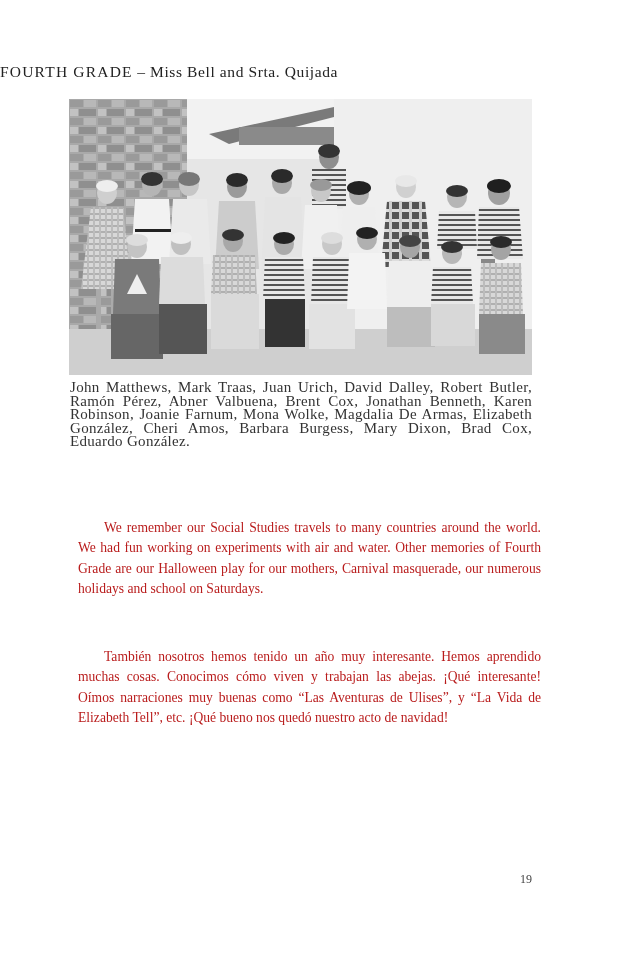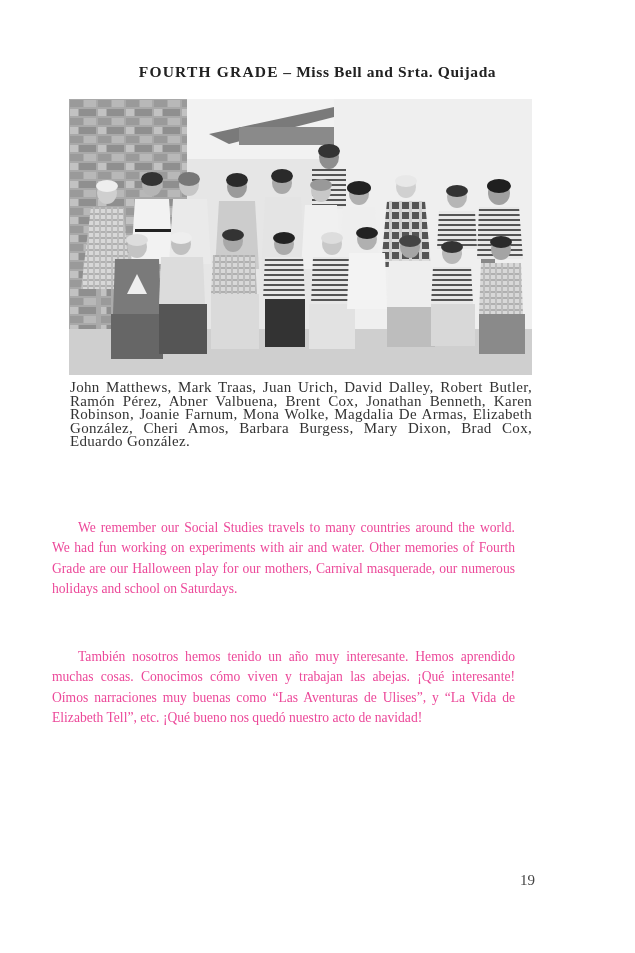--- a/index.html
+++ b/index.html
@@ -1,31 +1,31 @@
 <!DOCTYPE html>
 <html><head>
 <meta charset="utf-8">
 <style>
   html, body { margin:0; padding:0; }
   body { width:635px; height:953px; background:#ffffff; position:relative; overflow:hidden;
          font-family:"Liberation Serif","DejaVu Serif",serif; color:#2a2a2a; }
-  .title { position:absolute; top:63px; left:0; width:635px; text-align:center;
-           font-size:15.5px; letter-spacing:0.6px; color:#222;font-weight:bold; }
+  .title { position:absolute; top:63px; left:0; width:635px; 
+           font-size:15.5px; letter-spacing:0.6px; color:#222; }
   .title .grade { letter-spacing:1.2px; }
   .photo { position:absolute; left:69px; top:99px; width:463px; height:276px;
            background:#bdbdbd; overflow:hidden; }
   .photo svg { display:block; }
   .caption { position:absolute; left:70px; top:381px; width:462px;
              font-size:15px; line-height:13.6px; text-align:justify; color:#333;
              letter-spacing:0.3px; }
-  .para { position:absolute; left:52px; width:463px; font-size:13.6px; line-height:20.5px;
-          text-align:justify; text-indent:26px; color:#ec4899; }
+  .para { position:absolute; left:78px; width:463px; font-size:13.6px; line-height:20.5px;
+          text-align:justify; text-indent:26px; color:#b91c1c; }
   .p1 { top:504px; }
   .p2 { top:633px; }
-  .pagenum { position:absolute; left:520px; top:872px; font-size:15px; color:#444; }
+  .pagenum { position:absolute; left:520px; top:872px; font-size:12px; color:#444; }
 </style>
 </head>
 <body>
 
 <div class="title">
   <span class="grade">FOURTH GRADE</span>
   <span>–</span>
   <span>Miss Bell and Srta. Quijada</span>
 </div>
 

